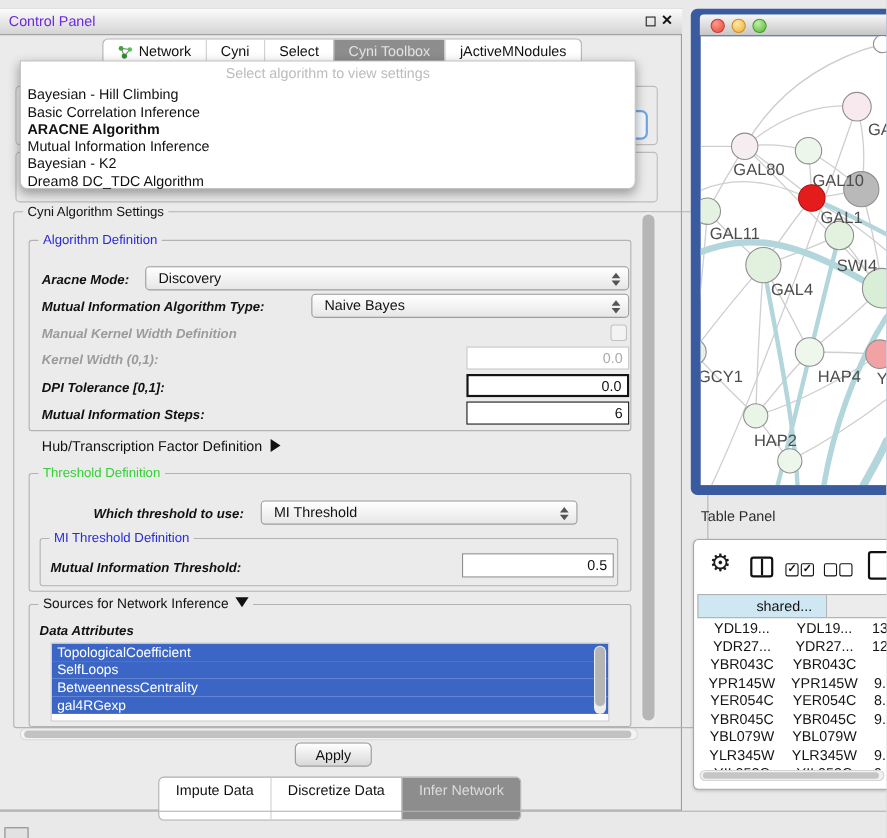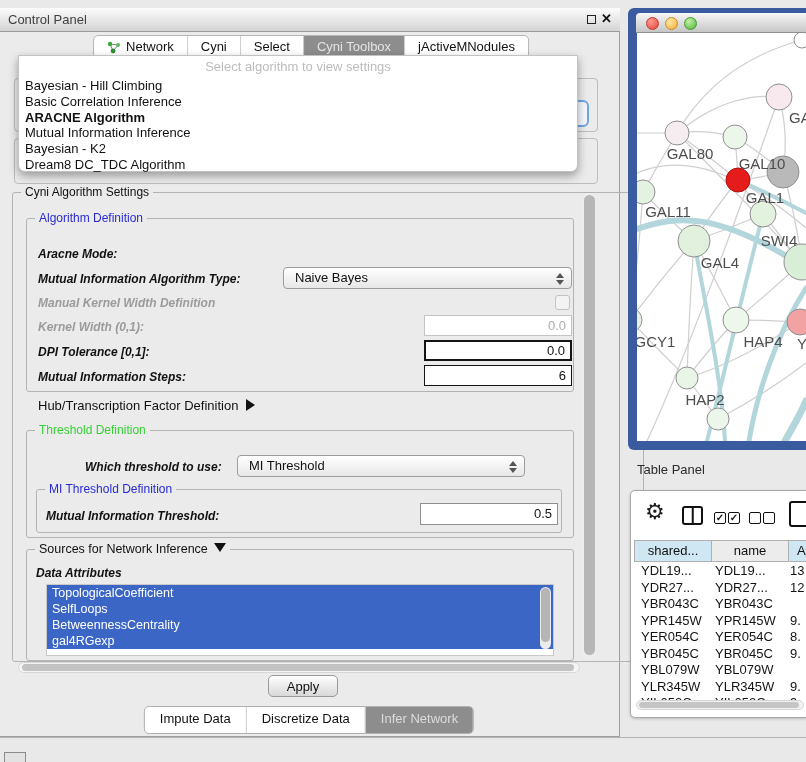--- a/index.html
+++ b/index.html
@@ -4,21 +4,21 @@
 <style>
   html,body{margin:0;padding:0;background:#d6d6d6;}
   #screen{position:relative;width:806px;height:762px;overflow:hidden;background:#e9e9e9;
           font-family:"Liberation Sans",sans-serif;-webkit-font-smoothing:antialiased;}
   .abs{position:absolute;box-sizing:border-box;}
 
   
   .cp-bg{left:0;top:8px;width:620px;height:729px;background:#ebebeb;border:1px solid #9e9e9e;border-left:none;}
   .cp-titlebar{left:0;top:8px;width:620px;height:24px;background:linear-gradient(#fcfcfc,#d4d4d4);
                border-bottom:1px solid #9a9a9a;}
-  .cp-title{left:8px;top:12px;font-size:13px;color:#404040;}
+  .cp-title{left:8px;top:12px;font-size:13px;color:#6d28d9;}
   .float-icon{left:587px;top:15px;width:9px;height:9px;border:1.5px solid #222;}
   .close-icon{left:601px;top:11px;font-size:13px;font-weight:bold;color:#111;}
 
   
   .tabbar{left:311px;top:35px;transform:translateX(-50%);display:flex;height:24px;background:#fff;
           border:1px solid #b5b5b5;border-radius:5px;overflow:hidden;}
   .tab{display:flex;align-items:center;gap:5px;padding:0 13px;font-size:13px;color:#111;line-height:24px;
        border-left:1px solid #cfcfcf;white-space:nowrap;}
   .tab:first-child{border-left:none;}
   .tab.sel{background:#8d8d8d;color:#e4e4e2;}
@@ -72,21 +72,21 @@
 
   
   .vscroll{left:582px;top:193px;width:14px;height:467px;background:#ededed;border-radius:7px;}
   .vthumb{position:absolute;left:1.5px;top:2px;width:11px;height:460px;background:#b6b6b6;border-radius:6px;}
   .hscroll{left:18px;top:662px;width:562px;height:11px;background:#f4f4f4;border:1px solid #d7d7d7;border-radius:6px;}
   .hthumb{position:absolute;left:3px;top:1px;width:552px;height:7px;background:#c2c2c2;border-radius:4px;}
 
   .apply-btn{left:268px;top:675px;width:70px;height:22px;border:1px solid #9a9a9a;border-radius:5px;
              background:linear-gradient(#ffffff,#d8d8d8);font-size:13px;text-align:center;line-height:21px;color:#111;}
 
-  .btabs{left:309px;top:706px;transform:translateX(-50%);display:flex;height:28px;background:#fff;
+  .btabs{left:309px;top:706px;transform:translateX(-50%);display:flex;height:40px;background:#fff;
          border:1px solid #b0b0b0;border-radius:5px;overflow:hidden;}
   .btab{padding:0 15px;font-size:13px;line-height:24px;color:#111;border-left:1px solid #cfcfcf;white-space:nowrap;}
   .btab:first-child{border-left:none;}
   .btab.sel{background:#8d8d8d;color:#dcdcda;}
 
   .bottom-line{left:0;top:737px;width:806px;height:1px;background:#b3b3b3;}
   .corner-btn{left:4px;top:752px;width:22px;height:14px;border:1.5px solid #8a8a8a;background:#e2e2e2;}
 
   
   .net-frame{left:628px;top:8px;width:178px;height:442px;background:#3a5b9f;border-radius:6px 0 0 6px;}
@@ -103,27 +103,27 @@
   .tp-window{left:630px;top:490px;width:180px;height:228px;background:#fff;border:1px solid #a8a8a8;
              border-radius:5px;box-shadow:0 1px 3px rgba(0,0,0,.2);}
   .gear{left:645px;top:501px;font-size:22px;color:#1c1c1c;line-height:22px;}
   .split-icon{left:682px;top:506px;width:21px;height:19px;border:2.5px solid #111;border-radius:3px;}
   .split-icon i{position:absolute;left:50%;top:0;width:2.5px;height:100%;background:#111;transform:translateX(-50%);}
   .cb{position:absolute;width:10px;height:10px;border:1.8px solid #111;border-radius:2px;font-size:10px;
       line-height:9px;text-align:center;font-weight:bold;color:#111;}
   .doc-icon{left:789px;top:501px;width:22px;height:26px;border:2.5px solid #111;border-radius:3px;background:#fff;}
 
   .thead{left:634px;top:540px;display:flex;height:22px;font-size:13px;color:#111;}
-  .th{border:1px solid #b0b0b0;border-left:none;line-height:20px;text-align:center;overflow:hidden;white-space:nowrap;}
+  .th{border:1px solid #b0b0b0;border-left:none;line-height:20px;text-align:center;overflow:hidden;white-space:nowrap;padding-left:40px;}
   .th:first-child{border-left:1px solid #b0b0b0;}
   .th.blue{background:#cfe7f2;}
   .th.gray{background:#ececec;}
   .trows{left:634px;top:563px;width:176px;height:137px;overflow:hidden;font-size:13px;color:#141414;}
   .trow{display:flex;height:16.5px;line-height:16.5px;}
-  .td{overflow:hidden;white-space:nowrap;padding-left:7px;box-sizing:border-box;}
+  .td{overflow:hidden;white-space:nowrap;padding-left:7px;box-sizing:border-box;text-align:center;}
   .td.num{padding-left:6px;}
   .tp-hscroll{left:636px;top:700px;width:168px;height:10px;background:#f1f1f1;border:1px solid #d5d5d5;border-radius:5px;}
   .tp-hthumb{position:absolute;left:2px;top:1px;width:160px;height:6px;background:#c5c5c5;border-radius:3px;}
 
   .net-tab-icon{width:14px;height:13px;}
 </style>
 </head>
 <body>
 
 <div id="screen">
@@ -175,20 +175,27 @@
   </div>
 
   <div class="gbox" style="left:12px;top:192px;width:632px;height:470px;">
     <span class="gtitle">Cyni Algorithm Settings</span>
   </div>
 
   <div class="gbox" style="left:26px;top:218px;width:548px;height:174px;">
     <span class="gtitle blue">Algorithm Definition</span>
   </div>
   <span class="blabel" style="left:38px;top:247px;">Aracne Mode:</span>
+  <div class="combo" style="left:132px;top:242px;width:440px;">
+    <span>Discovery</span>
+    <span class="spin">
+        <i class="up"></i>
+        <i class="dn"></i>
+      </span>
+  </div>
   <span class="blabel" style="left:38px;top:272px;">Mutual Information Algorithm Type:</span>
   <div class="combo" style="left:283px;top:267px;width:289px;">
     <span>Naive Bayes</span>
     <span class="spin">
         <i class="up"></i>
         <i class="dn"></i>
       </span>
   </div>
   <span class="blabel dis" style="left:38px;top:296px;">Manual Kernel Width Definition</span>
   <div class="checkbox" style="left:555px;top:295px;"></div>

